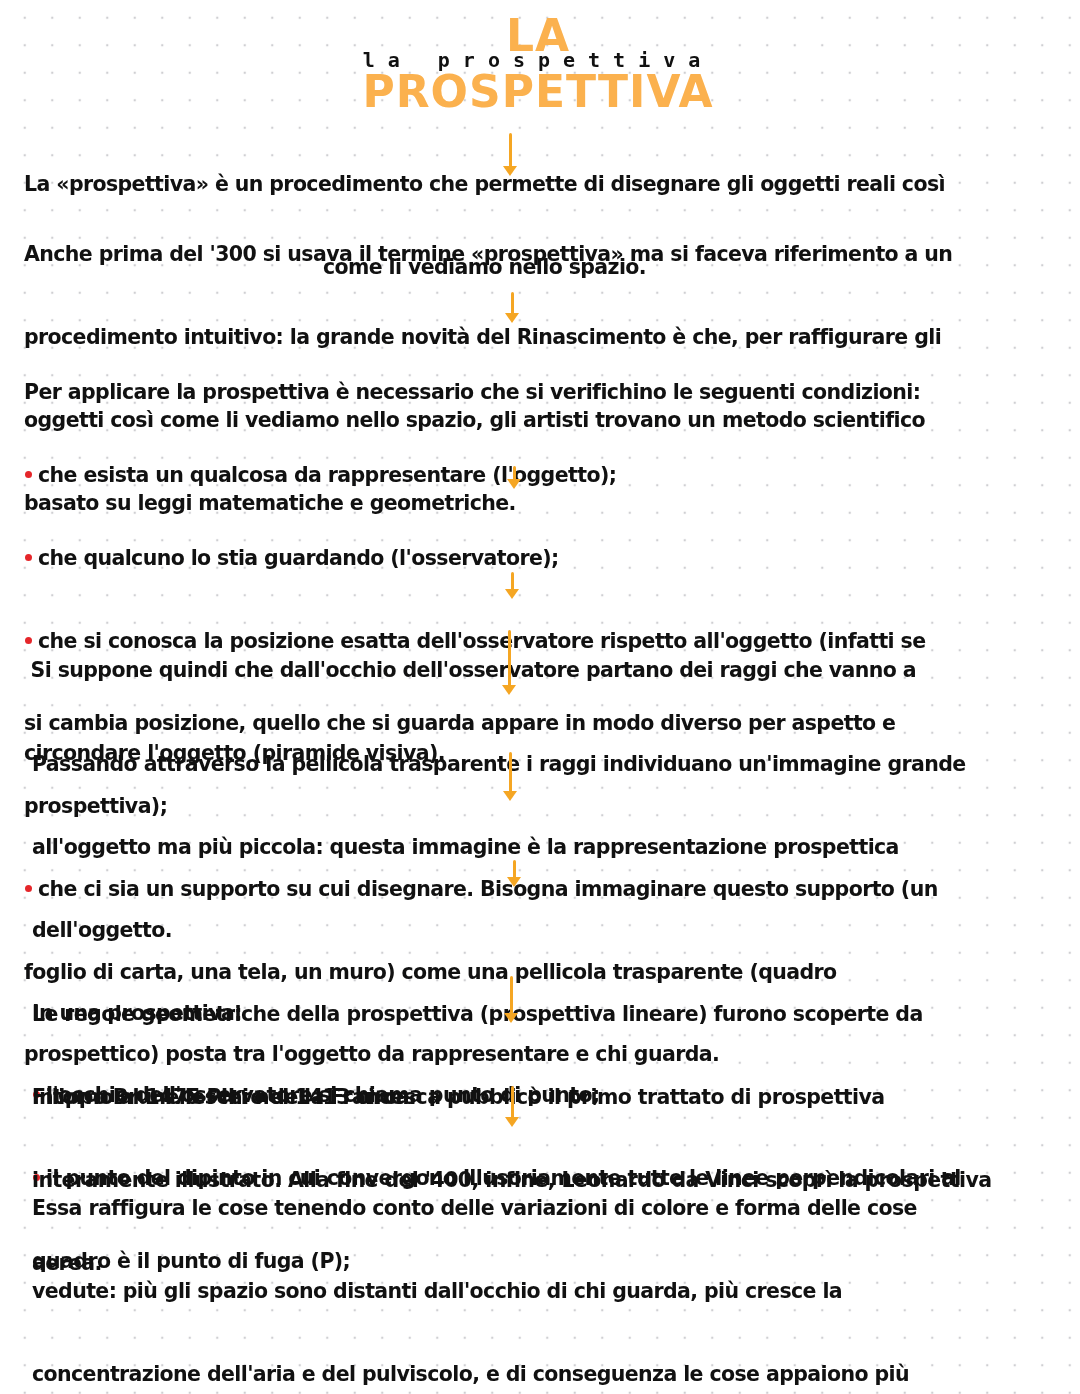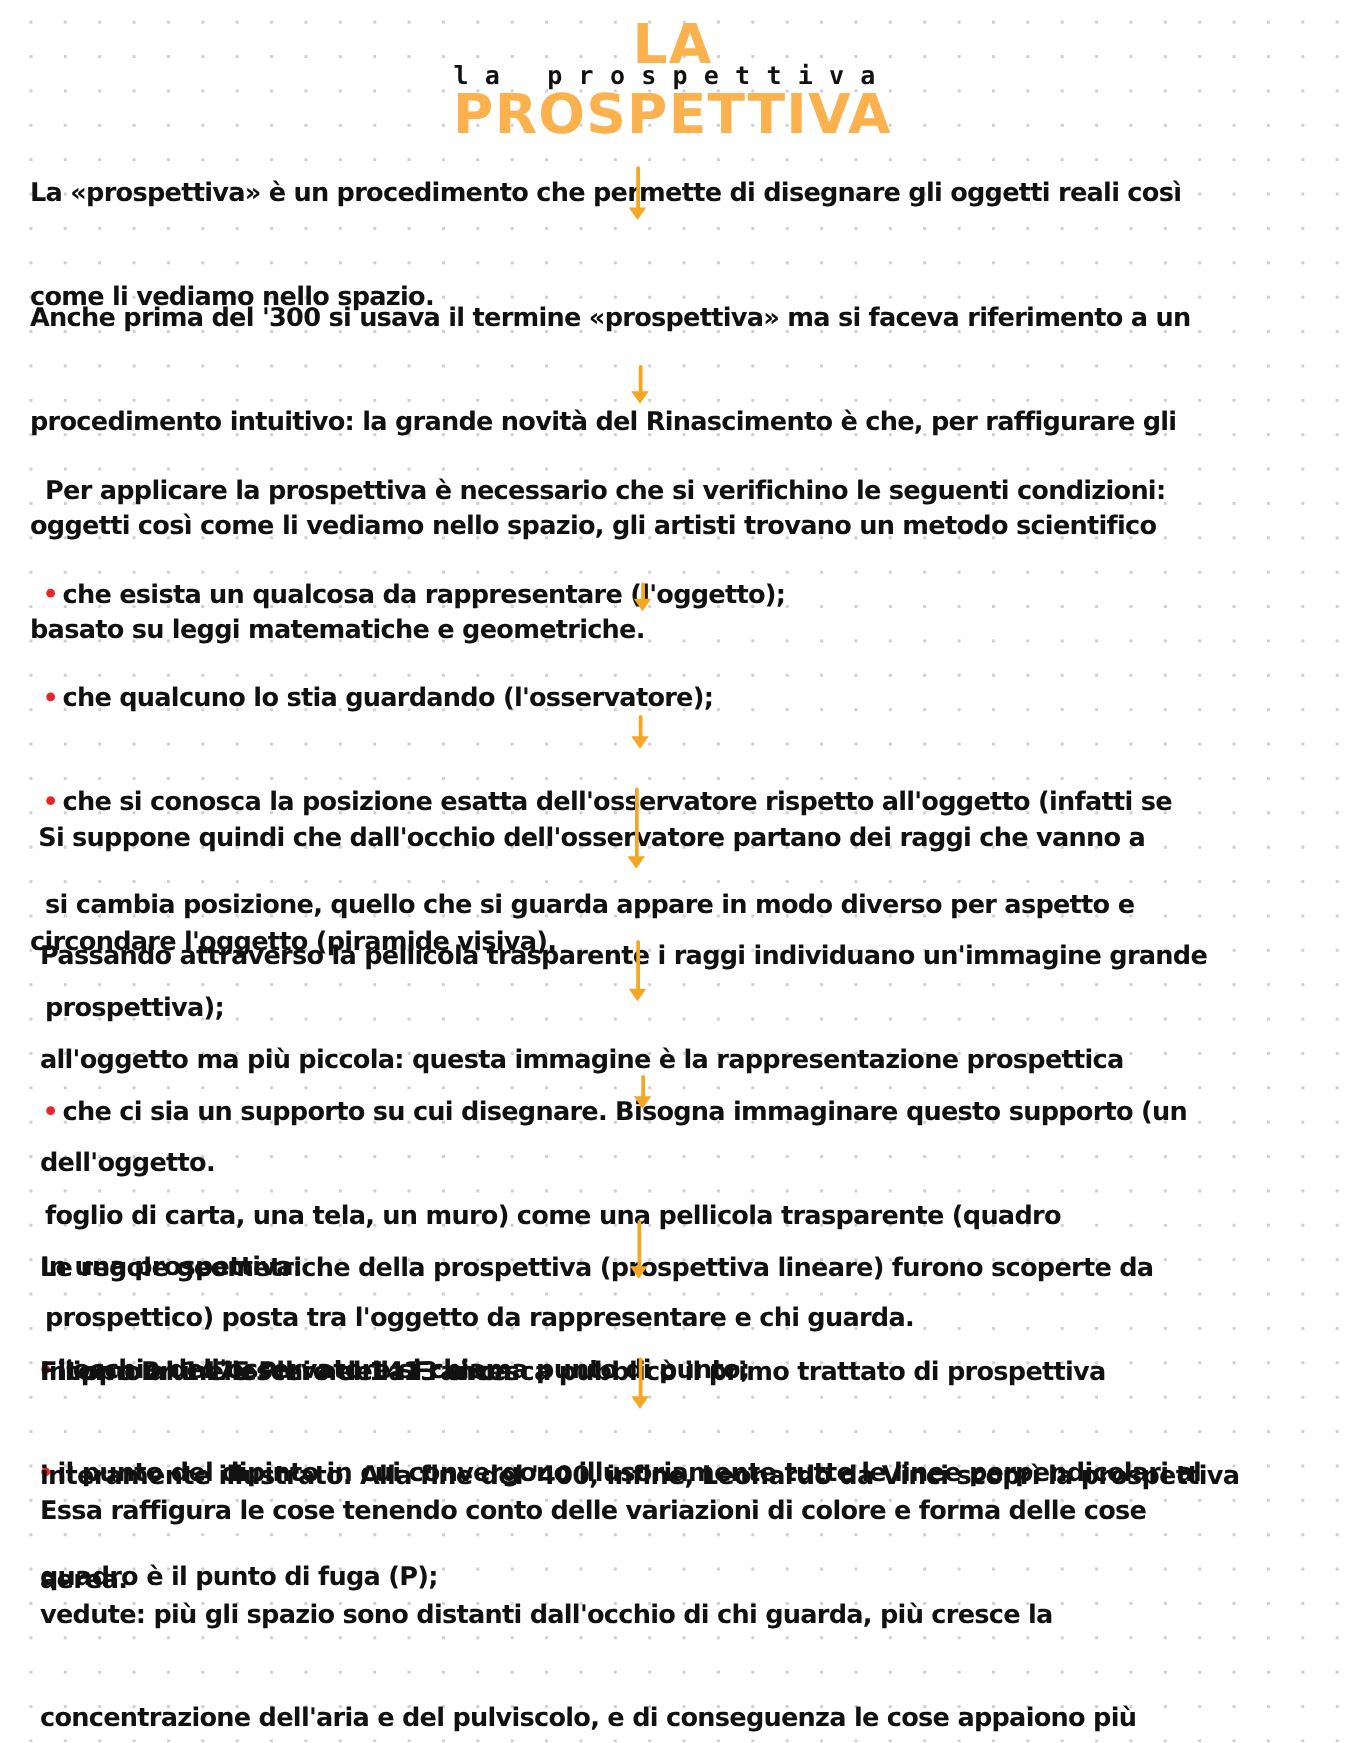--- a/index.html
+++ b/index.html
@@ -87,21 +87,21 @@
   }
 </style>
 </head>
 <body>
 
 <div class="title-wrap">
   <div class="title-main">LA PROSPETTIVA</div>
   <div class="title-sub">la prospettiva</div>
 </div>
 
-<div class="para" style="left:24px; top:86px;">
+<div class="para" style="left:24px; top:116px;text-align:center;">
   <span class="line">La «prospettiva» è un procedimento che permette di disegnare gli oggetti reali così</span>
   <span class="line">come li vediamo nello spazio.</span>
 </div>
 
 <div class="arrow" style="left:503px; top:133px; height:44px;">
   <div class="shaft" style="height:36px;"></div>
     <div class="head" style="top:33px;"></div>
 </div>
 
 <div class="para" style="left:24px; top:186px;">
@@ -109,21 +109,21 @@
   <span class="line">procedimento intuitivo: la grande novità del Rinascimento è che, per raffigurare gli</span>
   <span class="line">oggetti così come li vediamo nello spazio, gli artisti trovano un metodo scientifico</span>
   <span class="line">basato su leggi matematiche e geometriche.</span>
 </div>
 
 <div class="arrow" style="left:505px; top:292px; height:32px;">
   <div class="shaft" style="height:24px;"></div>
     <div class="head" style="top:21px;"></div>
 </div>
 
-<div class="para" style="left:36px; top:324px;">
+<div class="para" style="left:24px; top:324px;">
   <span class="line">Per applicare la prospettiva è necessario che si verifichino le seguenti condizioni:</span>
   <span class="line"><span class="bullet"></span><span>che esista un qualcosa da rappresentare (l'oggetto);</span></span>
   <span class="line"><span class="bullet"></span><span>che qualcuno lo stia guardando (l'osservatore);</span></span>
   <span class="line"><span class="bullet"></span><span>che si conosca la posizione esatta dell'osservatore rispetto all'oggetto (infatti se</span></span>
   <span class="line">si cambia posizione, quello che si guarda appare in modo diverso per aspetto e</span>
   <span class="line">prospettiva);</span>
   <span class="line"><span class="bullet"></span><span>che ci sia un supporto su cui disegnare. Bisogna immaginare questo supporto (un</span></span>
   <span class="line">foglio di carta, una tela, un muro) come una pellicola trasparente (quadro</span>
   <span class="line">prospettico) posta tra l'oggetto da rappresentare e chi guarda.</span>
 </div>

